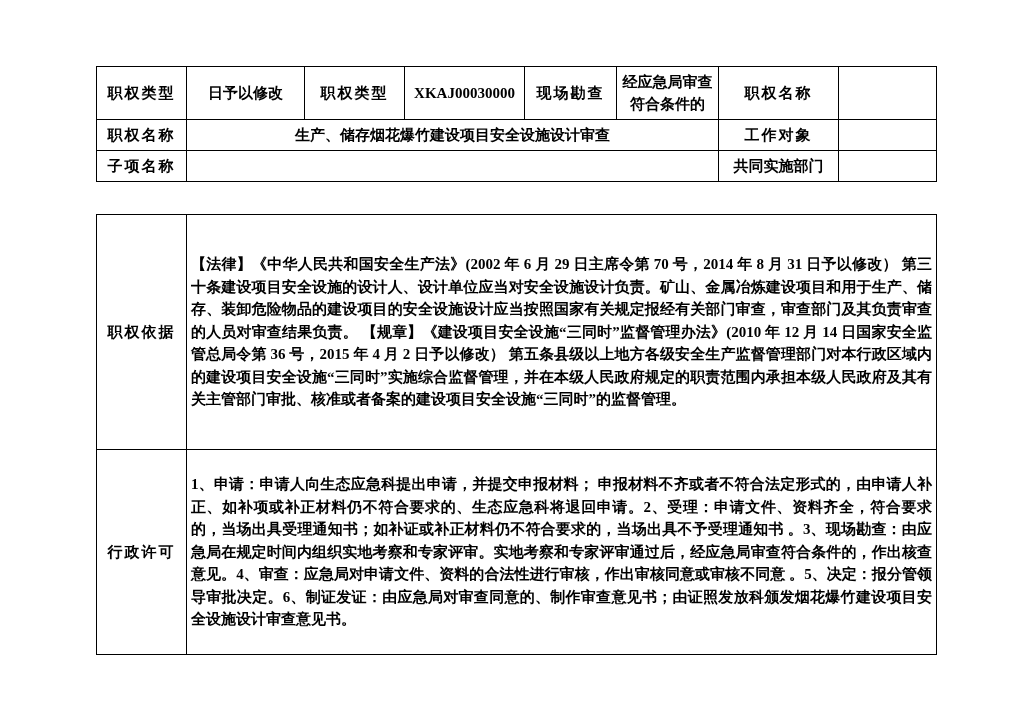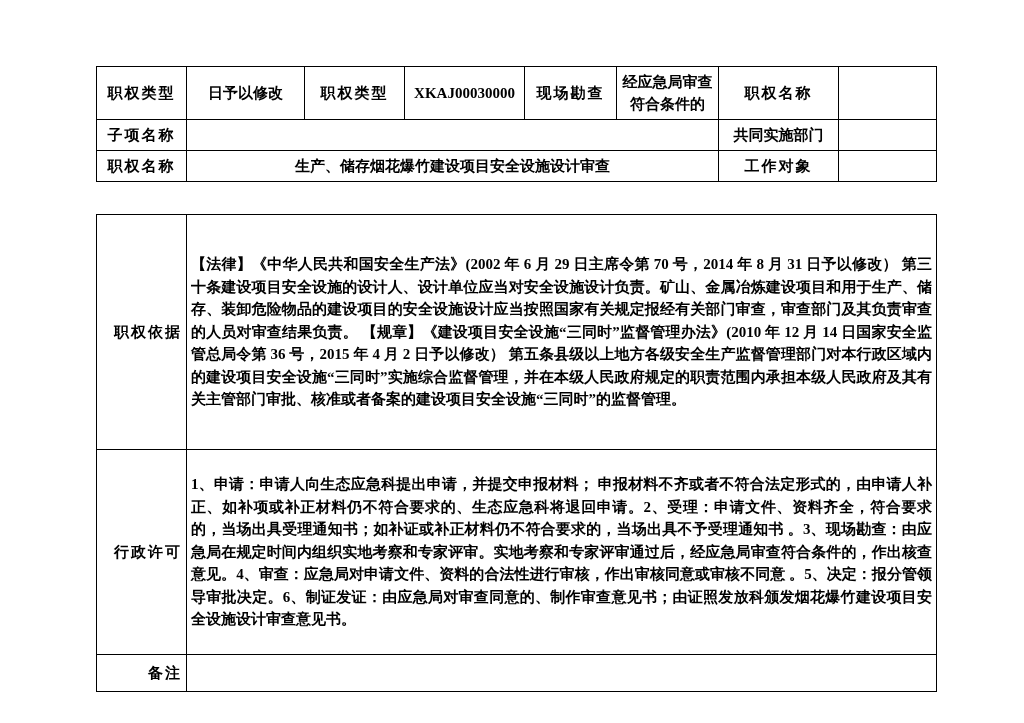--- a/index.html
+++ b/index.html
@@ -50,21 +50,21 @@
   }
   .body-cell {
     text-align: justify;
     text-justify: inter-ideograph;
     padding: 10px 12px 10px 12px;
     font-size: 14.5px;
     line-height: 1.62;
     vertical-align: middle;
   }
   .label-vert {
-    text-align: right;
+    text-align: center;
     letter-spacing: 2px;
     vertical-align: middle;
     white-space: nowrap;
   }
   .remark-row td {
     height: 32px;
   }
   .spacer {
     height: 28px;
     border: none !important;
@@ -94,41 +94,37 @@
         <td class="label-cell">职权类型</td>
         <td class="c-center">日予以修改</td>
         <td class="label-cell">职权类型</td>
         <td class="c-center">XKAJ00030000</td>
         <td class="label-cell">现场勘查</td>
         <td class="c-center">经应急局审查符合条件的</td>
         <td class="label-cell">职权名称</td>
         <td class="c-center"></td>
       </tr>
       <tr class="row-name">
+        <td class="label-cell">职权名称</td>
+        <td class="c-center" colspan="5">生产、储存烟花爆竹建设项目安全设施设计审查</td>
+        <td class="label-cell">工作对象</td>
+        <td class="c-center"></td>
+      </tr>
+      <tr class="row-name">
         <td class="label-cell">子项名称</td>
         <td class="c-center" colspan="5"></td>
         <td class="label-cell" style="letter-spacing:0">共同实施部门</td>
-        <td class="c-center"></td>
-      </tr>
-      <tr class="row-name">
-        <td class="label-cell">职权名称</td>
-        <td class="c-center" colspan="5">生产、储存烟花爆竹建设项目安全设施设计审查</td>
-        <td class="label-cell">工作对象</td>
         <td class="c-center"></td>
       </tr>
       <tr class="spacer">
         <td colspan="8"></td>
       </tr>
       <tr>
         <td class="label-vert" style="height:230px">职权依据</td>
         <td class="body-cell" colspan="7">【法律】《中华人民共和国安全生产法》(2002 年 6 月 29 日主席令第 70 号，2014 年 8 月 31 日予以修改） 第三十条建设项目安全设施的设计人、设计单位应当对安全设施设计负责。矿山、金属冶炼建设项目和用于生产、储存、装卸危险物品的建设项目的安全设施设计应当按照国家有关规定报经有关部门审查，审查部门及其负责审查的人员对审查结果负责。 【规章】《建设项目安全设施“三同时”监督管理办法》(2010 年 12 月 14 日国家安全监管总局令第 36 号，2015 年 4 月 2 日予以修改） 第五条县级以上地方各级安全生产监督管理部门对本行政区域内的建设项目安全设施“三同时”实施综合监督管理，并在本级人民政府规定的职责范围内承担本级人民政府及其有关主管部门审批、核准或者备案的建设项目安全设施“三同时”的监督管理。</td>
       </tr>
       <tr>
         <td class="label-vert" style="height:200px">行政许可</td>
         <td class="body-cell" colspan="7">1、申请：申请人向生态应急科提出申请，并提交申报材料； 申报材料不齐或者不符合法定形式的，由申请人补正、如补项或补正材料仍不符合要求的、生态应急科将退回申请。2、受理：申请文件、资料齐全，符合要求的，当场出具受理通知书；如补证或补正材料仍不符合要求的，当场出具不予受理通知书 。3、现场勘查：由应急局在规定时间内组织实地考察和专家评审。实地考察和专家评审通过后，经应急局审查符合条件的，作出核查意见。4、审查：应急局对申请文件、资料的合法性进行审核，作出审核同意或审核不同意 。5、决定：报分管领导审批决定。6、制证发证：由应急局对审查同意的、制作审查意见书；由证照发放科颁发烟花爆竹建设项目安全设施设计审查意见书。</td>
       </tr>
-      <tr class="remark-row">
-        <td class="label-vert">备注</td>
-        <td colspan="7"></td>
-      </tr>
     </tbody>
   </table>
 </div>
 
 </body></html>

